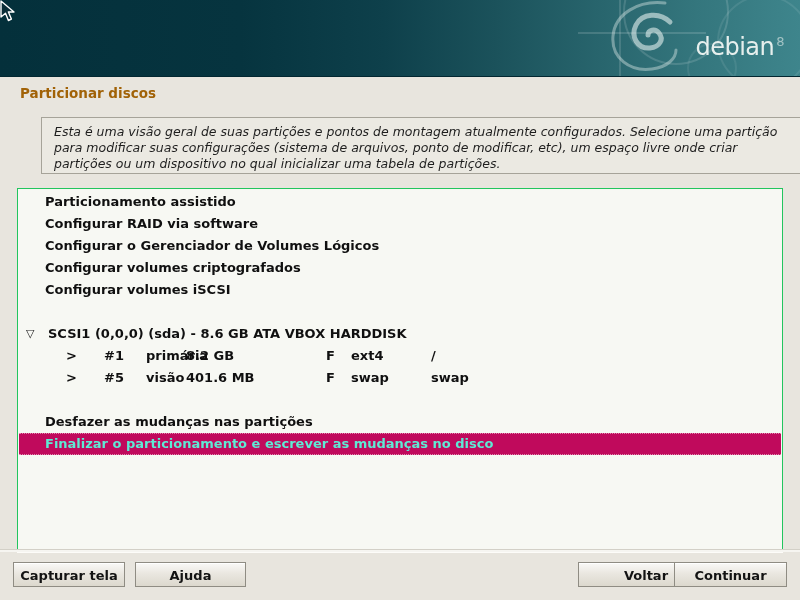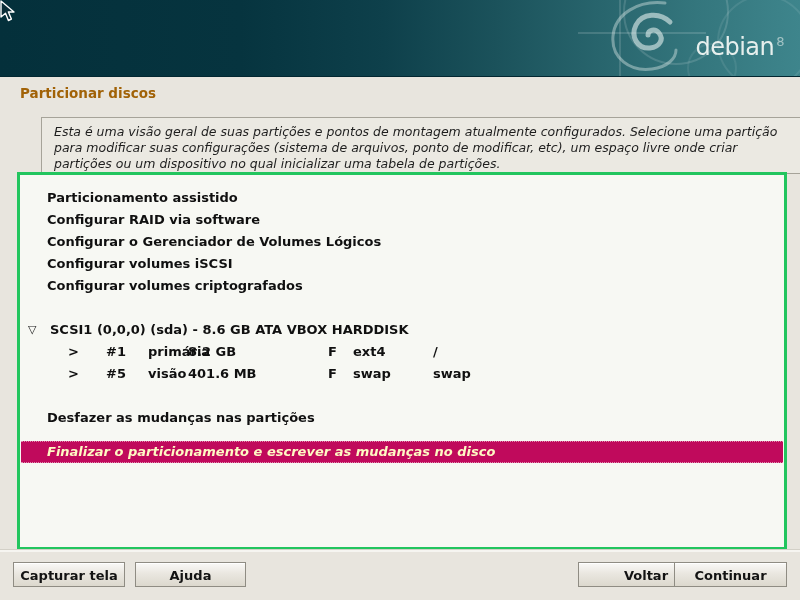--- a/index.html
+++ b/index.html
@@ -33,46 +33,46 @@
   }
   
   .desc-box{
     position:absolute;left:17px;top:117px;width:740px;height:43px;
     background:#EBE9E2;border:1px solid #A6A399;
     padding:6px 12px;
     font-size:12.5px;font-style:italic;color:#1E1E1E;line-height:16px;margin-left:24px;
   }
   
   .listbox{
-    position:absolute;left:17px;top:172px;width:764px;height:360px;
-    background:#F7F8F3;border:3px solid #22c55e;
+    position:absolute;left:17px;top:188px;width:764px;height:360px;
+    background:#F7F8F3;border:1px solid #22c55e;
     box-shadow:0 1px 0 #FDFCF9;
-    padding-top:12px;
+    padding-top:2px;
   }
   .row{
     position:relative;height:22px;line-height:22px;
     font-size:13px;font-weight:bold;color:#101010;
     white-space:nowrap;
   }
   .row.plain{padding-left:27px;}
   .row .exp{
     position:absolute;left:8px;top:0;font-size:11px;font-weight:normal;color:#1a1a1a;
   }
   .row .disk-label{position:absolute;left:30px;top:0;}
   .row .c-marker{position:absolute;left:48px;top:0;}
   .row .c-num{position:absolute;left:86px;top:0;}
   .row .c-type{position:absolute;left:128px;top:0;}
   .row .c-size{position:absolute;left:168px;top:0;width:105px;text-align:left;}
   .row .c-flag{position:absolute;left:308px;top:0;}
   .row .c-fs{position:absolute;left:333px;top:0;}
   .row .c-mount{position:absolute;left:413px;top:0;}
   .row.selected{
-    margin:12px 1px;padding-left:26px;color:#fef9c3;
+    margin:0 1px;padding-left:26px;color:#5eead4;
     border-top:1px dotted #E08AAE;border-bottom:1px dotted #E08AAE;
-    height:20px;line-height:20px;font-style:italic;
+    height:20px;line-height:20px;
   }
   
   .footer-sep-dark{position:absolute;left:0;top:549px;width:800px;height:1px;background:#D3D0C7;}
   .footer-sep-light{position:absolute;left:0;top:550px;width:800px;height:2px;background:#F6F5F1;}
   .btn{
     position:absolute;top:562px;height:25px;
     border:1px solid #8F8C83;border-radius:0;
     background:linear-gradient(#FAF9F7,#EAE7E0 45%,#DCD8CD);
     box-shadow:inset 0 1px 0 #FFFFFF;
     font-family:"DejaVu Sans","Liberation Sans",sans-serif;
@@ -108,22 +108,22 @@
 <div class="desc-box">
   <div>Esta é uma visão geral de suas partições e pontos de montagem atualmente configurados. Selecione uma partição</div>
   <div>para modificar suas configurações (sistema de arquivos, ponto de modificar, etc), um espaço livre onde criar</div>
   <div>partições ou um dispositivo no qual inicializar uma tabela de partições.</div>
 </div>
 
 <div class="listbox">
   <div class="row plain">Particionamento assistido</div>
   <div class="row plain">Configurar RAID via software</div>
   <div class="row plain">Configurar o Gerenciador de Volumes Lógicos</div>
+  <div class="row plain">Configurar volumes criptografados</div>
   <div class="row plain">Configurar volumes iSCSI</div>
-  <div class="row plain">Configurar volumes criptografados</div>
 
   <div class="row"></div>
 
   <div class="row">
     <span class="exp">▽</span>
     <span class="disk-label">SCSI1 (0,0,0) (sda) - 8.6 GB ATA VBOX HARDDISK</span>
   </div>
 
   <div class="row">
     <span class="c-marker">&gt;</span>

